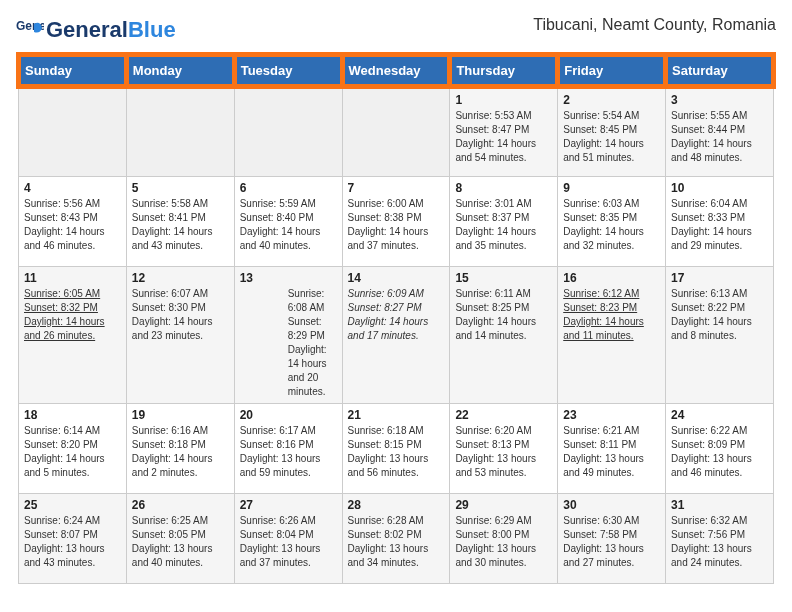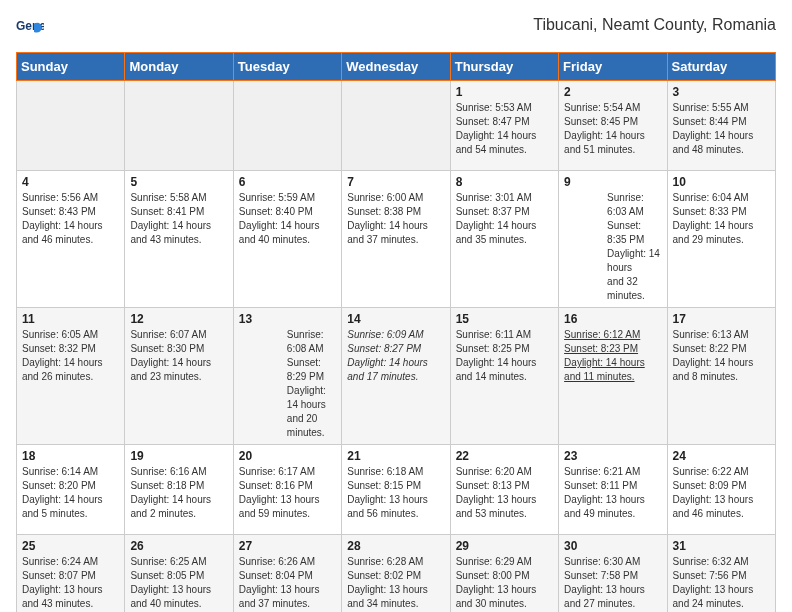--- a/index.html
+++ b/index.html
@@ -52,21 +52,21 @@
       border-collapse: collapse;
       table-layout: fixed;
     }
     .calendar-table thead tr th {
       background: #2e6db4;
       color: #fff;
       font-size: 13px;
       font-weight: bold;
       padding: 6px 4px;
       text-align: left;
-      border: 1px solid #f97316;
+      border: 5px solid #f97316;
     }
     .calendar-table tbody tr td {
       border: 1px solid #ccc;
       vertical-align: top;
       padding: 4px 5px;
       font-size: 10px;
       color: #222;
       background: #fff;
       height: 90px;
     }
@@ -95,20 +95,23 @@
 <body>
 
 <div class="header-area">
   <div class="logo">
     <div class="logo-text">
       <svg class="logo-icon" viewBox="0 0 28 28">
         <rect x="0" y="0" width="28" height="28" fill="none"></rect>
         <text x="0" y="14" font-size="12" fill="#1a3a6b" font-weight="bold">General</text>
         <path d="M18 8 Q24 4 26 12 Q24 18 18 16 Z" fill="#2e86de"></path>
       </svg>
+      <span>
+        <span class="logo-general">General</span><span class="logo-blue">Blue</span>
+      </span>
     </div>
   </div>
   <div class="title-block">
     <div class="subtitle">Tibucani, Neamt County, Romania</div>
   </div>
 </div>
 
 <table class="calendar-table">
   <thead>
     <tr>
@@ -180,37 +183,37 @@
         </td>
         <td>
           <span class="day-number">8</span>
           <div class="day-info" style="white-space: pre-line;">Sunrise: 3:01 AM
 Sunset: 8:37 PM
 Daylight: 14 hours
 and 35 minutes.</div>
         </td>
         <td>
           <span class="day-number">9</span>
-          <div class="day-info" style="white-space: pre-line; margin-left: 43px;">Sunrise: 6:03 AM
+          <div class="day-info" style="white-space: pre-line;">Sunrise: 6:03 AM
 Sunset: 8:35 PM
 Daylight: 14 hours
 and 32 minutes.</div>
         </td>
         <td>
           <span class="day-number">10</span>
           <div class="day-info" style="white-space: pre-line;">Sunrise: 6:04 AM
 Sunset: 8:33 PM
 Daylight: 14 hours
 and 29 minutes.</div>
         </td>
       </tr>
       <tr>
         <td>
           <span class="day-number">11</span>
-          <div class="day-info" style="white-space: pre-line;">Sunrise: 6:05 AM
+          <div class="day-info" style="white-space: pre-line; text-decoration: underline;">Sunrise: 6:05 AM
 Sunset: 8:32 PM
 Daylight: 14 hours
 and 26 minutes.</div>
         </td>
         <td>
           <span class="day-number">12</span>
           <div class="day-info" style="white-space: pre-line;">Sunrise: 6:07 AM
 Sunset: 8:30 PM
 Daylight: 14 hours
 and 23 minutes.</div>

